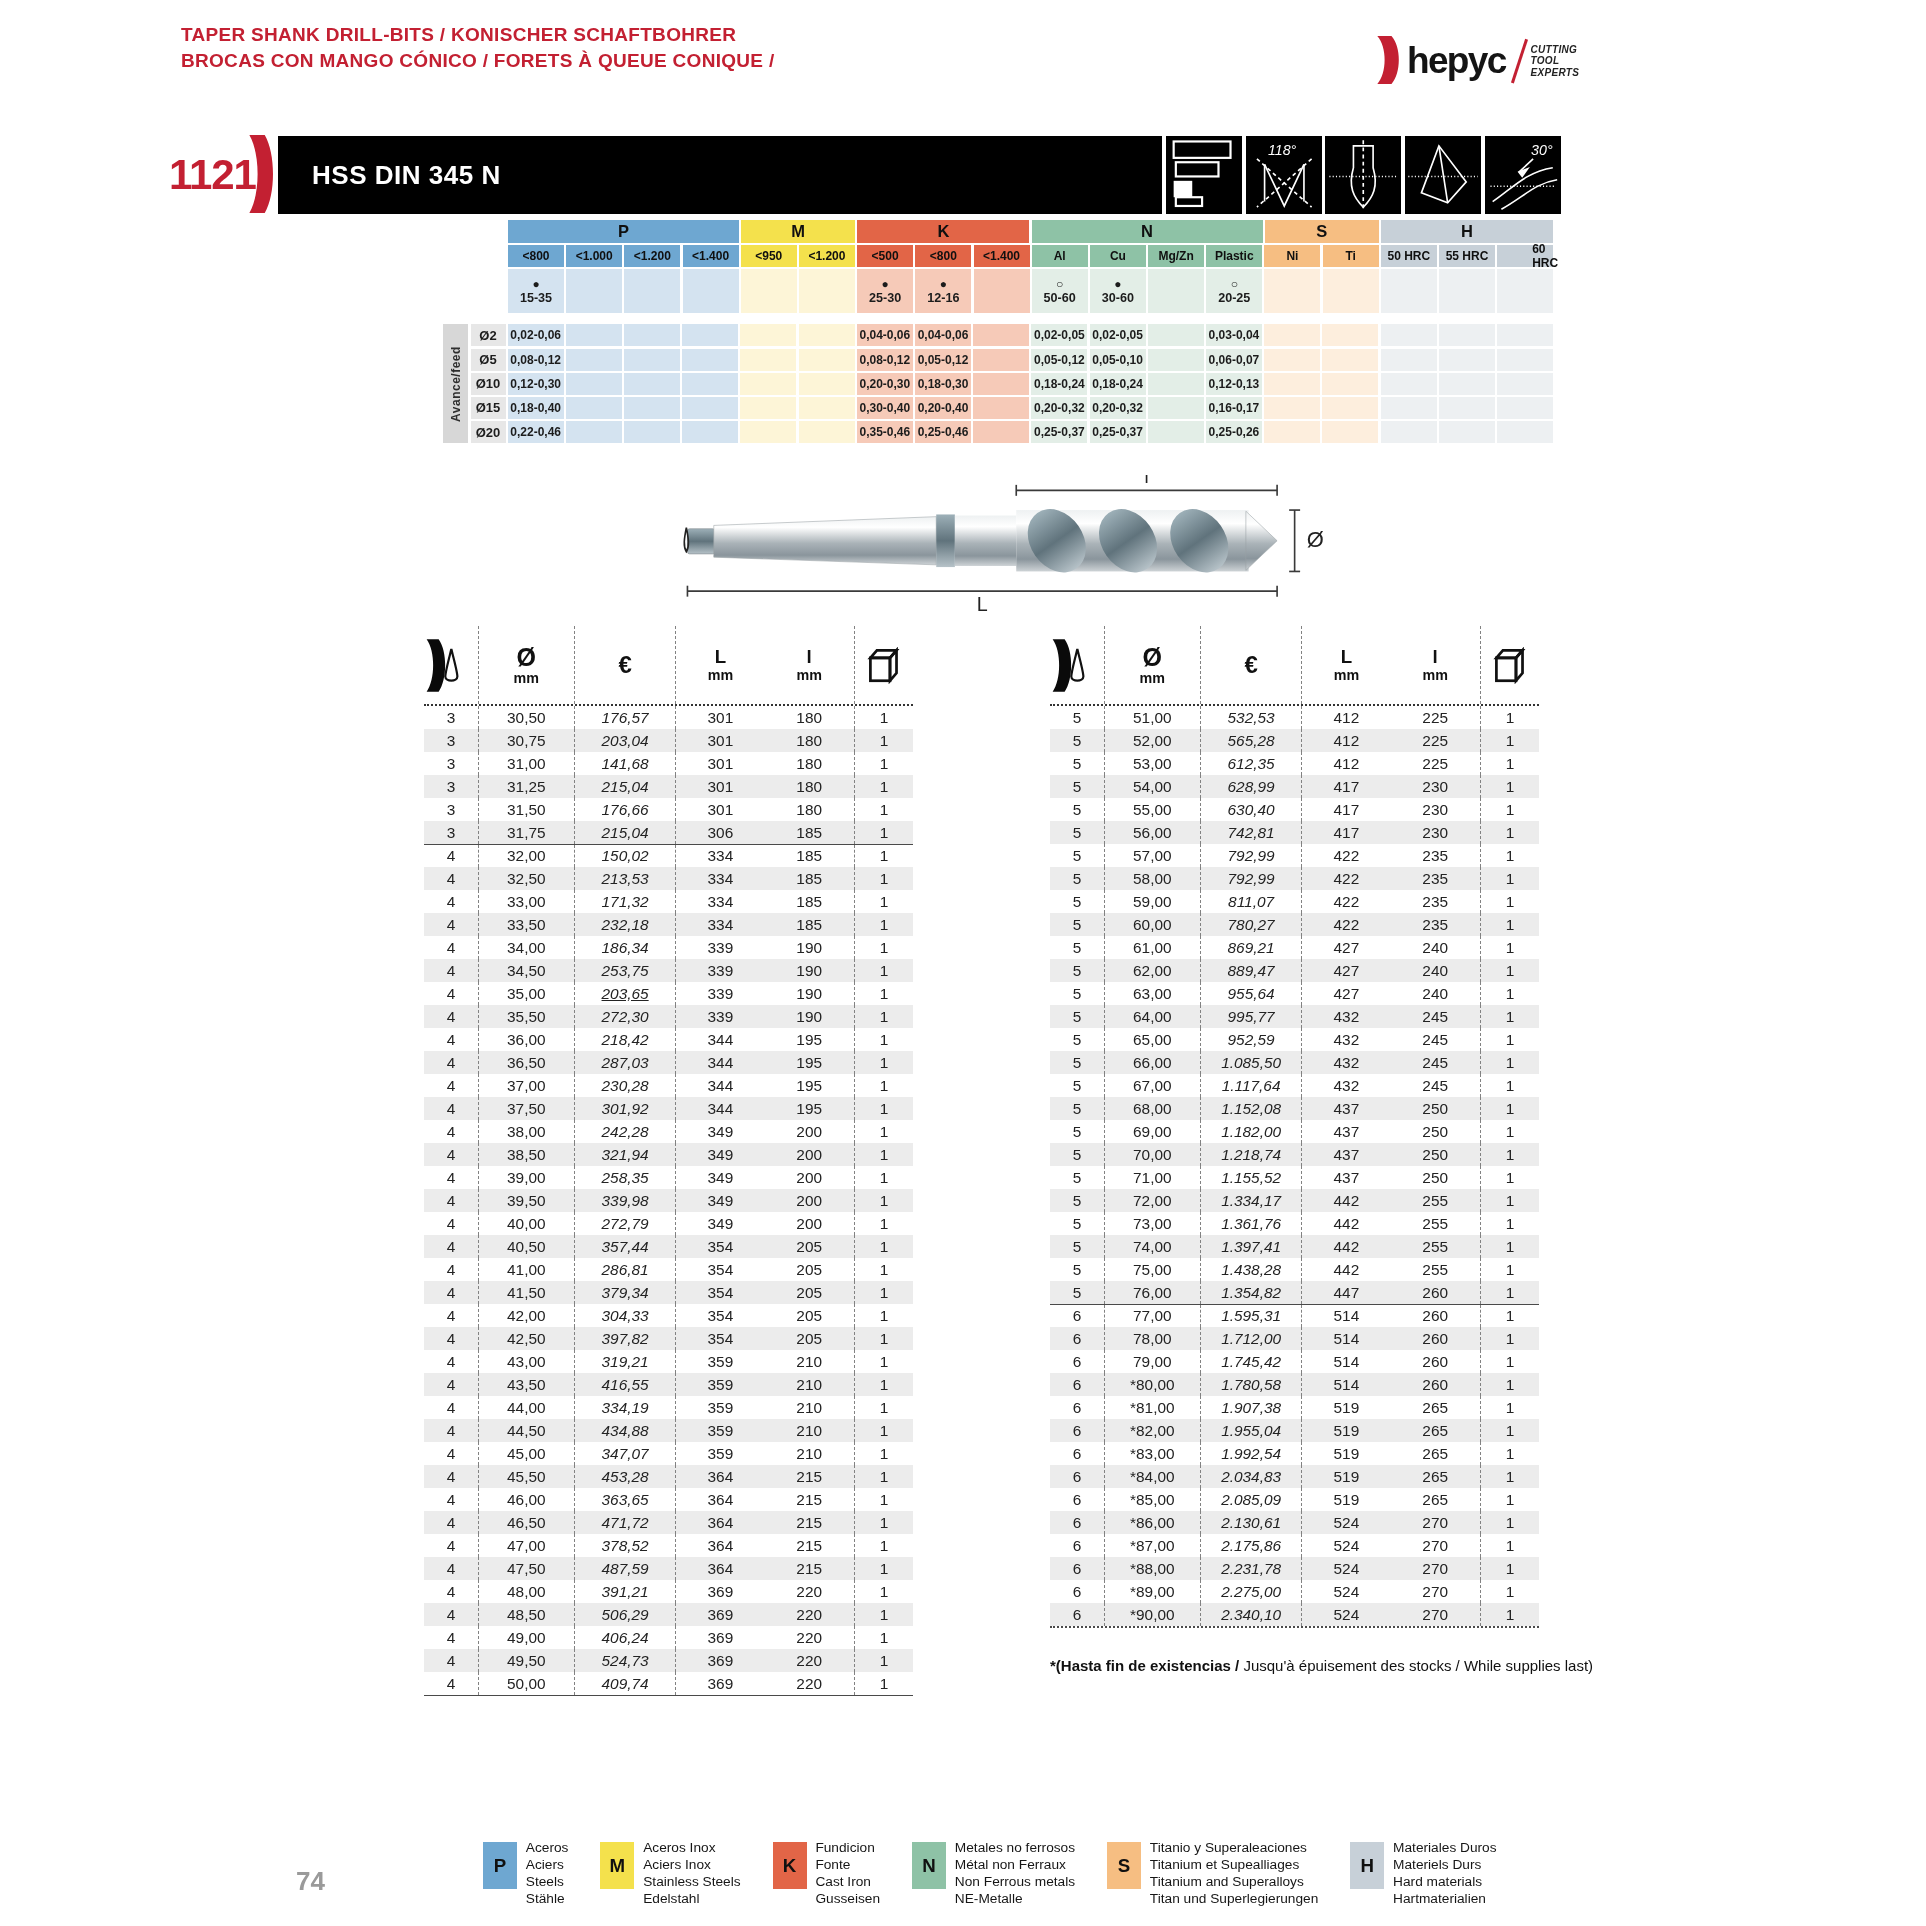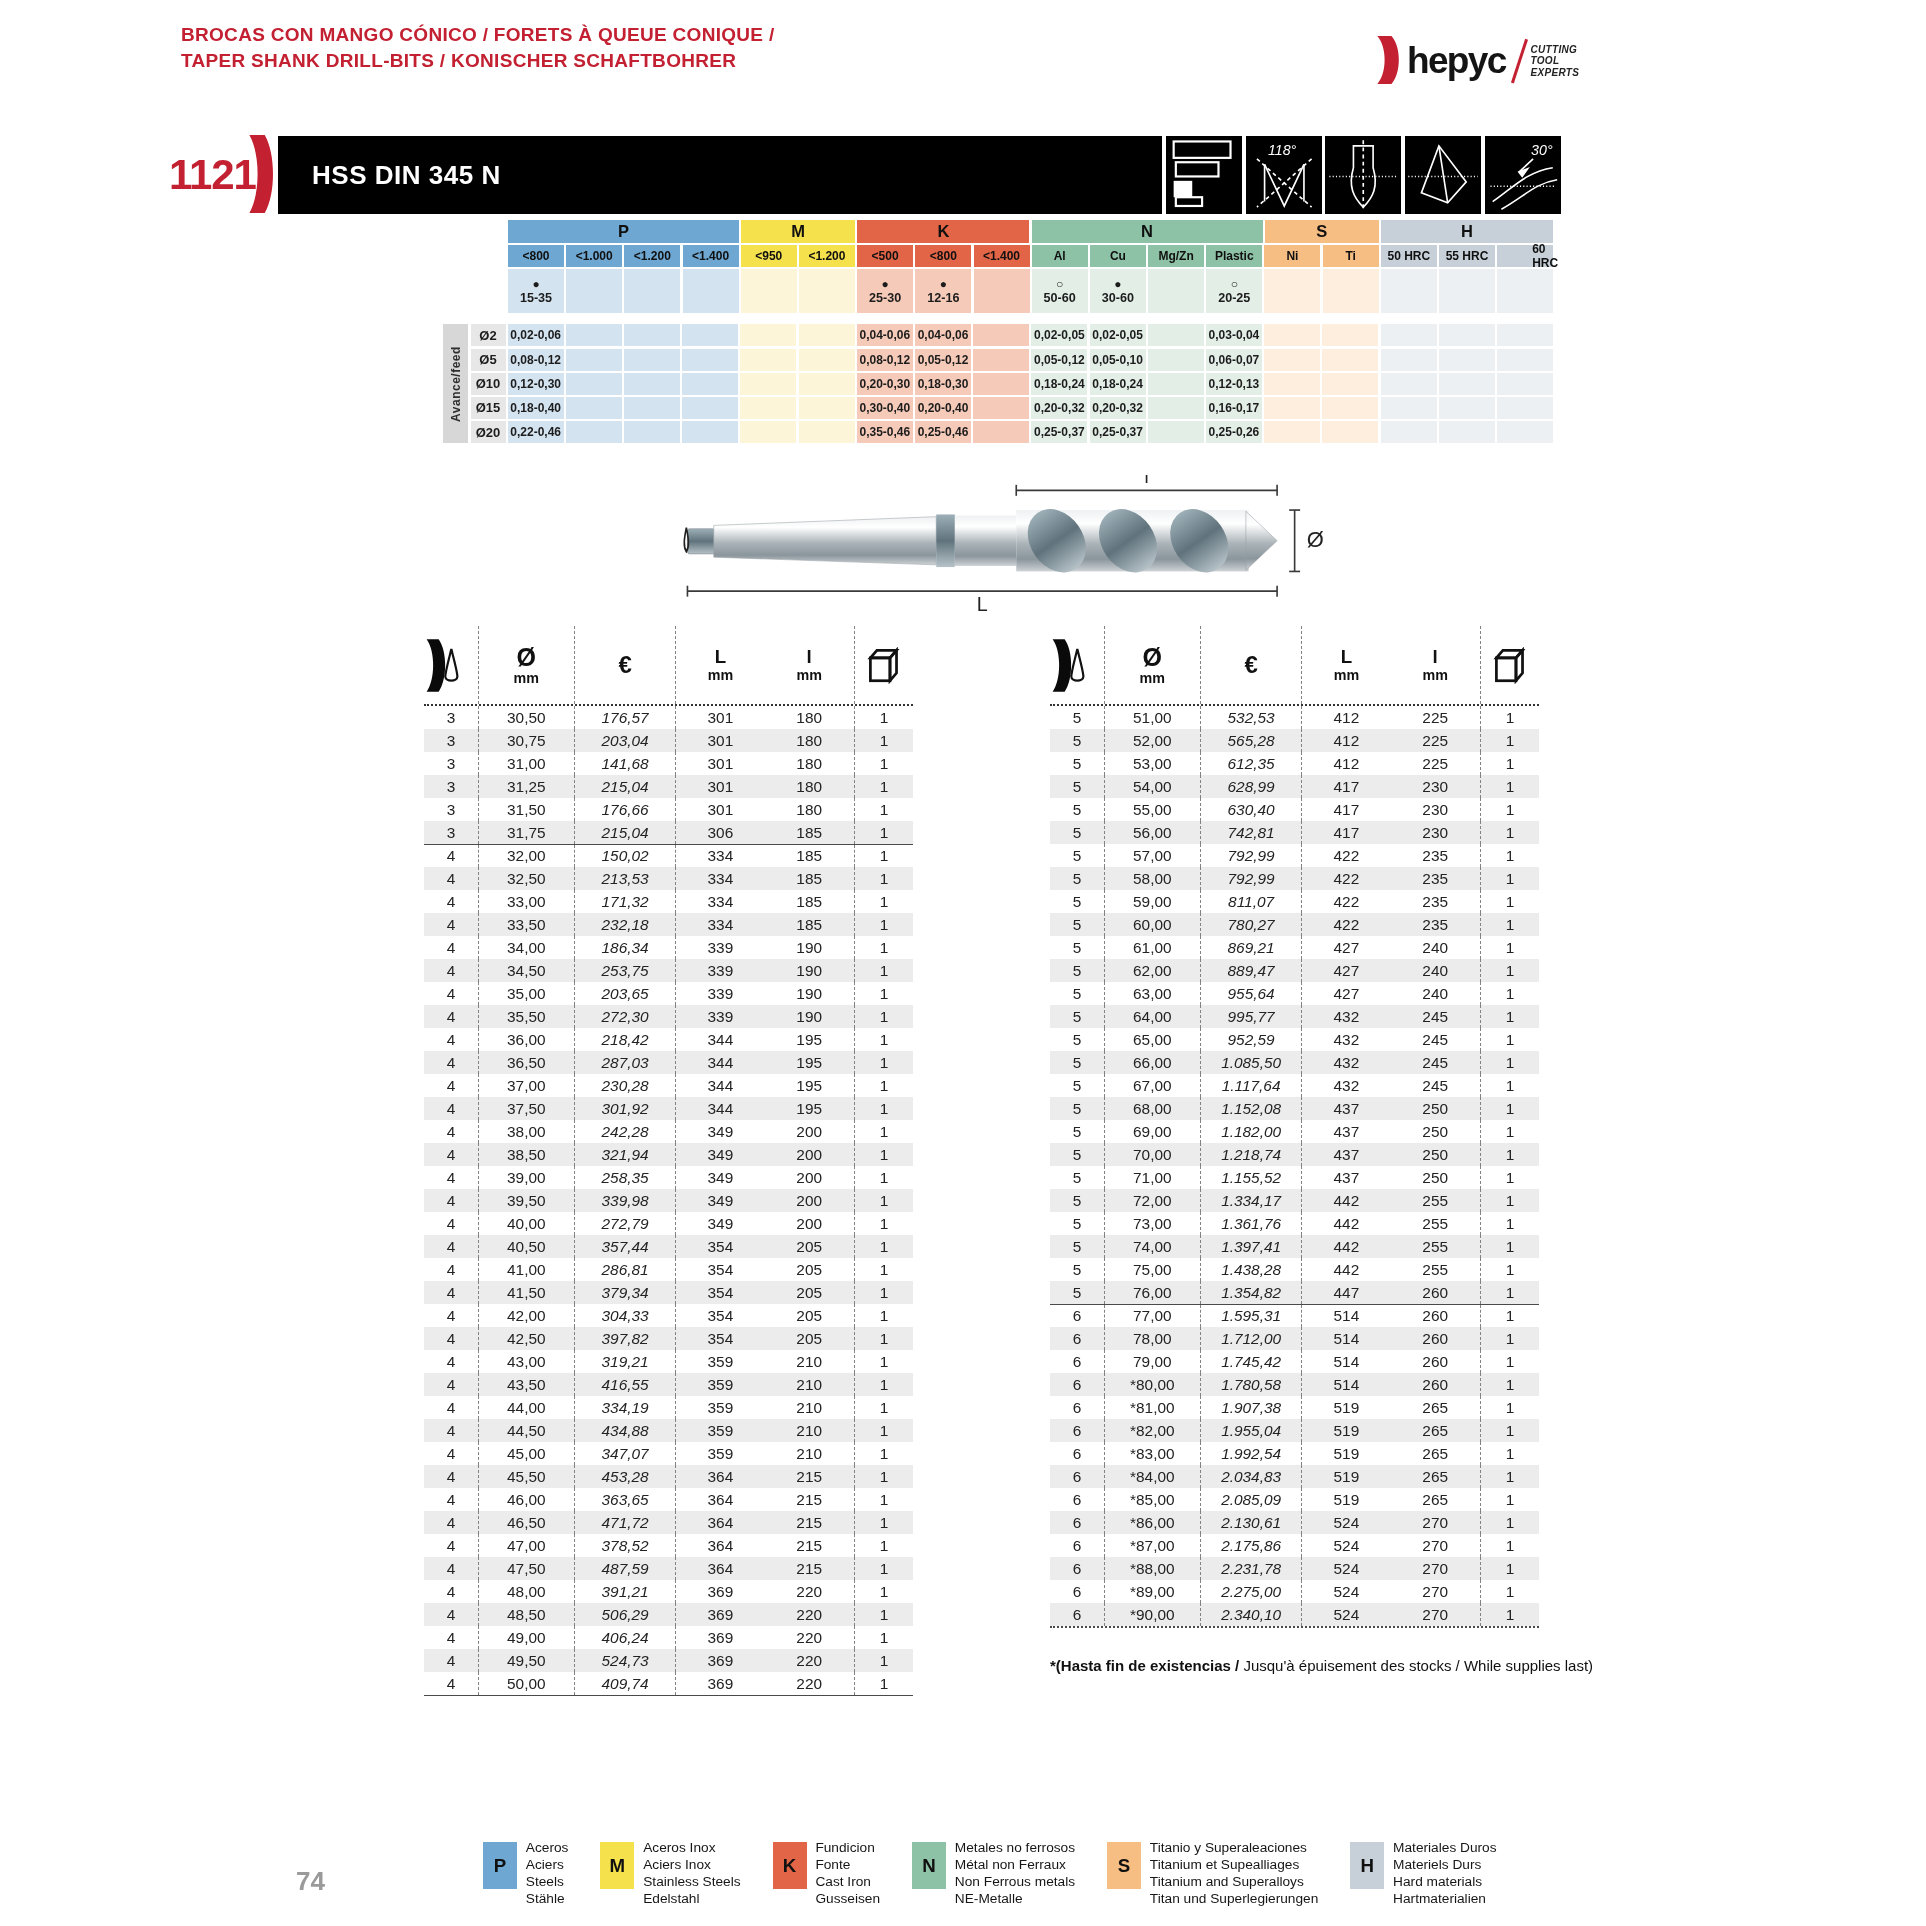--- a/index.html
+++ b/index.html
@@ -73,22 +73,22 @@
   .mat-lines { font-size:13.7px; line-height:17px; color:#161616; }
 
   .page-number { position:absolute; left:296px; top:1866px; font-size:26px; font-weight:bold; color:#9a9a9a; }
 </style>
 </head>
 <body>
 
 <div class="page">
 
   <div class="header-title">
+    <div>TAPER SHANK DRILL-BITS / KONISCHER SCHAFTBOHRER</div>
     <div>BROCAS CON MANGO CÓNICO / FORETS À QUEUE CONIQUE /</div>
-    <div>TAPER SHANK DRILL-BITS / KONISCHER SCHAFTBOHRER</div>
   </div>
 
   <div class="logo">
     <span>
       <svg width="28.6" height="48" viewBox="0 0 52 88">
           <path d="M4,0 L30,0 C48,20 48,68 30,88 L4,88 C22,68 22,20 4,0 Z" fill="#c32032"></path>
         </svg>
     </span>
     <span class="brand">hepyc</span>
     <span class="slash"></span>
@@ -524,21 +524,21 @@
           <div class="tcell sep" style="width: 55px;">4</div>
           <div class="tcell sep" style="width: 96px;">34,50</div>
           <div class="tcell sep price" style="width: 102px;">253,75</div>
           <div class="tcell" style="width: 88px;">339</div>
           <div class="tcell sep" style="width: 91px;">190</div>
           <div class="tcell" style="width: 58px;">1</div>
         </div>
         <div class="trow">
           <div class="tcell sep" style="width: 55px;">4</div>
           <div class="tcell sep" style="width: 96px;">35,00</div>
-          <div class="tcell sep price" style="width: 102px;">203,65</div>
+          <div class="tcell sep price" style="width: 102px; text-decoration: underline;">203,65</div>
           <div class="tcell" style="width: 88px;">339</div>
           <div class="tcell sep" style="width: 91px;">190</div>
           <div class="tcell" style="width: 58px;">1</div>
         </div>
         <div class="trow">
           <div class="tcell sep" style="width: 55px;">4</div>
           <div class="tcell sep" style="width: 96px; text-align: center;">35,50</div>
           <div class="tcell sep price" style="width: 102px;">272,30</div>
           <div class="tcell" style="width: 88px;">339</div>
           <div class="tcell sep" style="width: 91px;">190</div>

